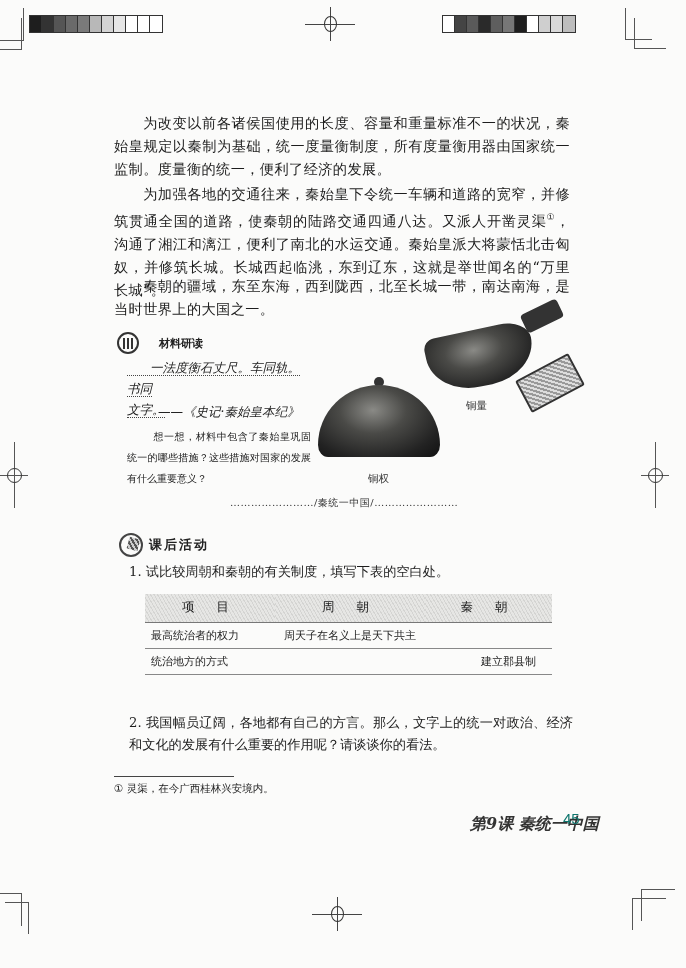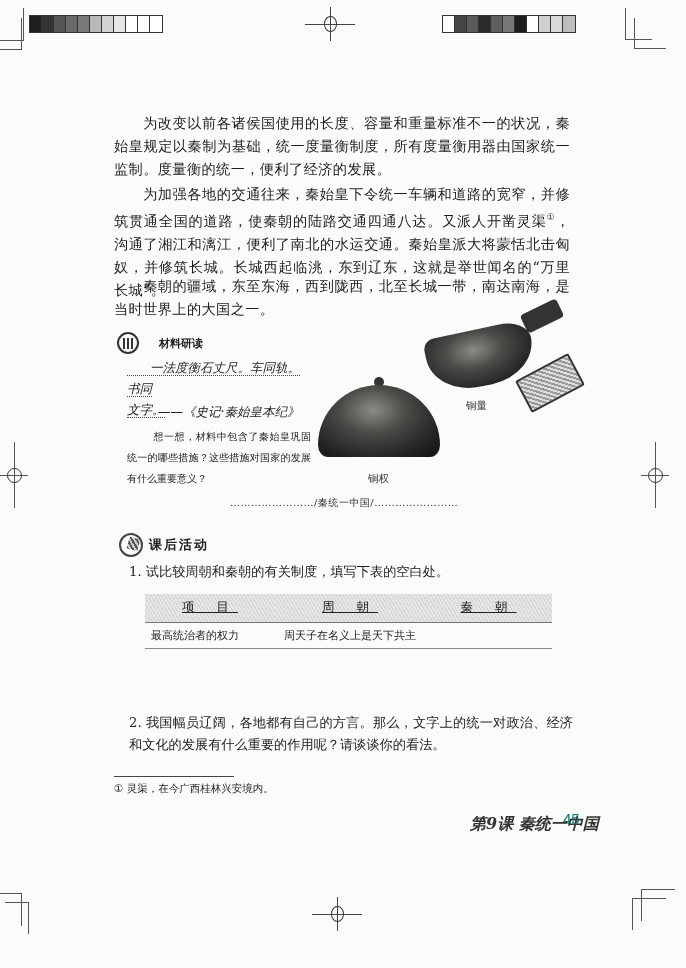--- a/index.html
+++ b/index.html
@@ -52,21 +52,21 @@
   .act-head { position: absolute; left: 119px; top: 533px; display: flex; align-items: center; }
   .act-icon { width: 24px; height: 24px; border: 2px solid #444; border-radius: 50%; position: relative; overflow: hidden; }
   .act-icon::after { content: ""; position: absolute; left: 7px; top: 3px; width: 11px; height: 12px; background: repeating-linear-gradient(45deg, #555 0 2px, #ccc 2px 4px); transform: rotate(15deg); }
   .act-title { font-family: "DejaVu Sans", sans-serif; font-weight: bold; font-size: 13px; margin-left: 6px; letter-spacing: 2px; }
   .q-text { position: absolute; left: 129px; font-size: 13.2px; line-height: 22px; color: #1d1d1d; }
   .q2 { left: 129px; top: 712px; width: 444px; text-align: justify; }
 
   
   .tbl { position: absolute; left: 145px; top: 594px; width: 407px; border-collapse: collapse; font-family: "DejaVu Sans", sans-serif; }
   .tbl th { height: 28px; font-size: 12.5px; font-weight: normal; letter-spacing: 9px;
-            background: repeating-linear-gradient(60deg, #d4d4d2 0 1px, #e6e6e4 1px 3px); border-bottom: 1px solid #777; color: #222; text-decoration: underline; }
+            background: repeating-linear-gradient(60deg, #d4d4d2 0 1px, #e6e6e4 1px 3px); border-bottom: 1px solid #777; color: #222; }
   .tbl td { height: 26px; font-size: 11px; border-bottom: 1px solid #888; color: #222; }
   .tbl td.c0 { padding-left: 6px; width: 130px; }
   .tbl td.c1 { text-align: center; width: 150px; }
   .tbl td.c2 { text-align: right; padding-right: 16px; }
   .tbl tr.r0 td.c1 { text-align: left; padding-left: 55px; }
 
   .fn-rule { position: absolute; left: 114px; top: 776px; width: 120px; height: 1px; background: #444; }
   .footnote { position: absolute; left: 114px; top: 782px; font-size: 10.5px; color: #222; font-family: "DejaVu Sans", sans-serif; }
   .running { position: absolute; left: 470px; top: 814px; font-size: 16px; font-style: italic; font-weight: bold; color: #333; }
   .pageno { position: absolute; left: 563px; top: 810px; font-family: "Liberation Sans", sans-serif; font-size: 15px; color: #0f766e; }
@@ -177,20 +177,25 @@
       <th>周 朝</th>
       <th>秦 朝</th>
     </tr>
   </thead>
   <tbody>
     <tr>
       <td class="c0">最高统治者的权力</td>
       <td class="c1">周天子在名义上是天下共主</td>
       <td class="c2"></td>
     </tr>
+    <tr>
+      <td class="c0">统治地方的方式</td>
+      <td class="c1"></td>
+      <td class="c2">建立郡县制</td>
+    </tr>
   </tbody>
 </table>
 
 <div class="q-text q2">2. 我国幅员辽阔，各地都有自己的方言。那么，文字上的统一对政治、经济和文化的发展有什么重要的作用呢？请谈谈你的看法。</div>
 
 <div class="fn-rule"></div>
 <div class="footnote">① 灵渠，在今广西桂林兴安境内。</div>
 <div class="running">第9课 秦统一中国</div>
 <div class="pageno">45</div>
 

